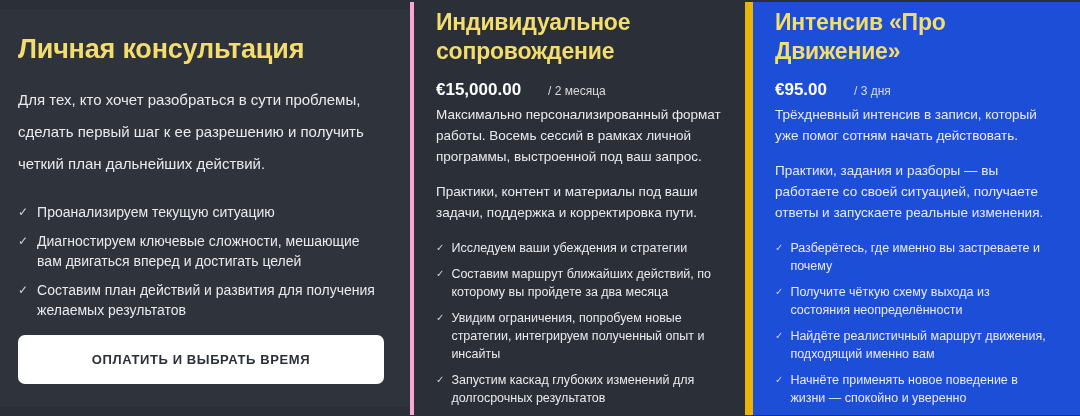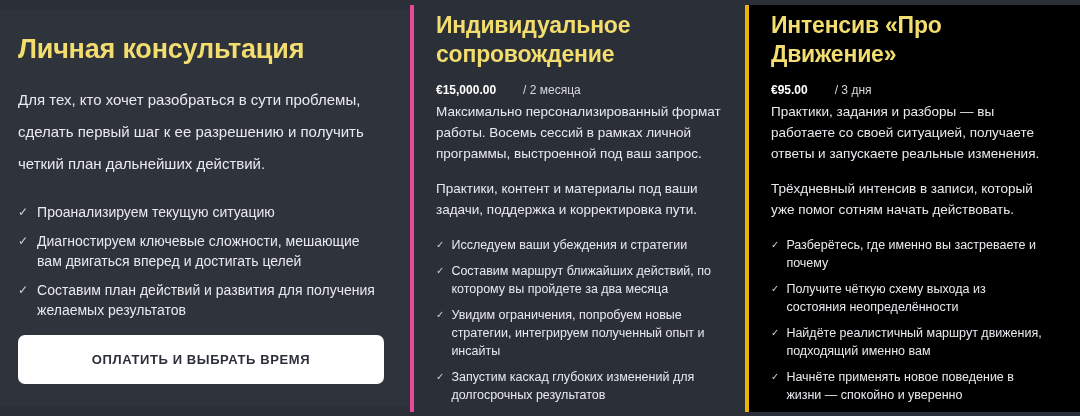--- a/index.html
+++ b/index.html
@@ -26,28 +26,28 @@
   }
   .card-1 {
     width: 410px;
     background: #2f333c;
     padding-left: 18px;
     padding-right: 26px;
   }
   .card-2 {
     width: 335px;
     background: #2b2f38;
-    border-left: 4px solid #ec4899;
+    border-left: 4px solid #f9a8d4;
     padding-left: 22px;
     padding-right: 20px;
   }
   .card-3 {
     width: 335px;
-    background: #000000;
-    border-left: 4px solid #eab308;
+    background: #1d4ed8;
+    border-left: 8px solid #eab308;
     padding-left: 22px;
     padding-right: 34px;
   }
   .title {
     color: #f2dd6e;
     font-weight: bold;
     margin: 0;
     letter-spacing: -0.2px;
   }
   .card-1 .title {
@@ -65,21 +65,21 @@
     color: #ffffff;
     display: flex;
     align-items: baseline;
     gap: 7px;
   }
   .card-1 .price-line { margin-top: 18px; }
   .price {
     font-weight: bold;
     font-size: 19px;
   }
-  .card-2 .price, .card-3 .price { font-size: 12px; }
+  .card-2 .price, .card-3 .price { font-size: 17px; }
   .period {
     font-size: 13px;
     color: #d8d9dd;
   }
   .card-2 .period, .card-3 .period { font-size: 12px; margin-left: 20px; }
   .desc {
     color: #e9eaee;
     font-size: 15px;
     line-height: 32px;
     margin-top: 18px;
@@ -200,22 +200,22 @@
 
   </div>
 
   <div class="card card-3">
     <h2 class="title">Интенсив «Про Движение»</h2>
     <div class="price-line">
       <span class="price">€95.00</span>
       <span class="period">/ 3 дня</span>
     </div>
     <div class="desc">
+      <p>Трёхдневный интенсив в записи, который уже помог сотням начать действовать.</p>
       <p>Практики, задания и разборы — вы работаете со своей ситуацией, получаете ответы и запускаете реальные изменения.</p>
-      <p>Трёхдневный интенсив в записи, который уже помог сотням начать действовать.</p>
     </div>
     <ul class="features">
       <li>
         <span class="check">✓</span>
         <span>Разберётесь, где именно вы застреваете и почему</span>
       </li>
       <li>
         <span class="check">✓</span>
         <span>Получите чёткую схему выхода из состояния неопределённости</span>
       </li>

